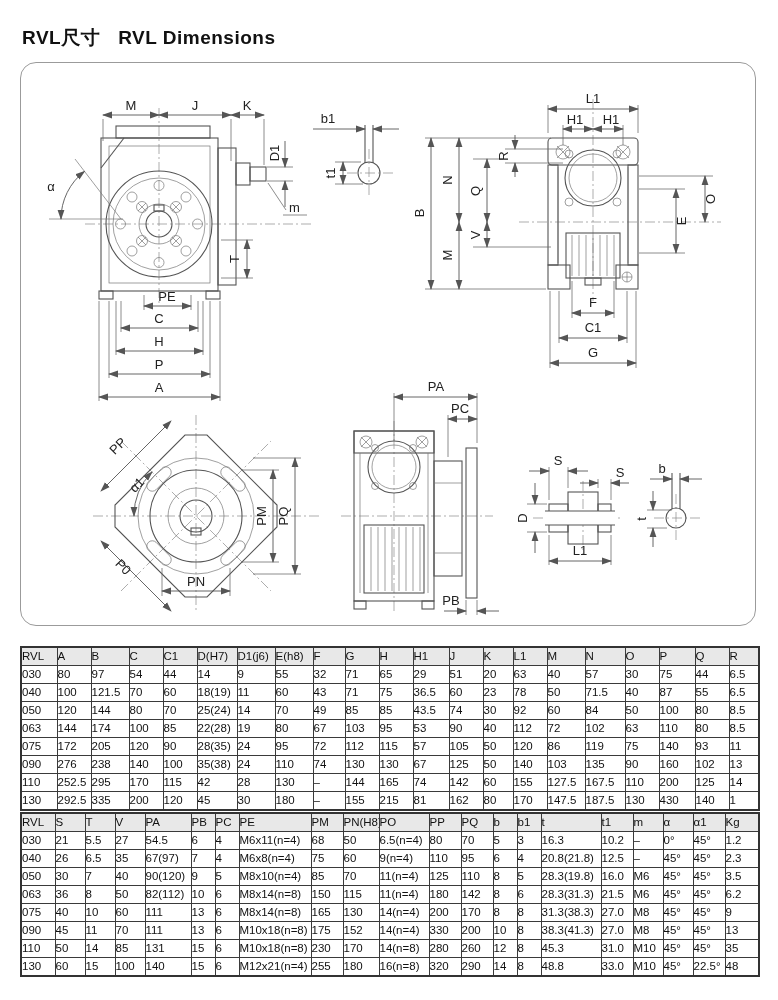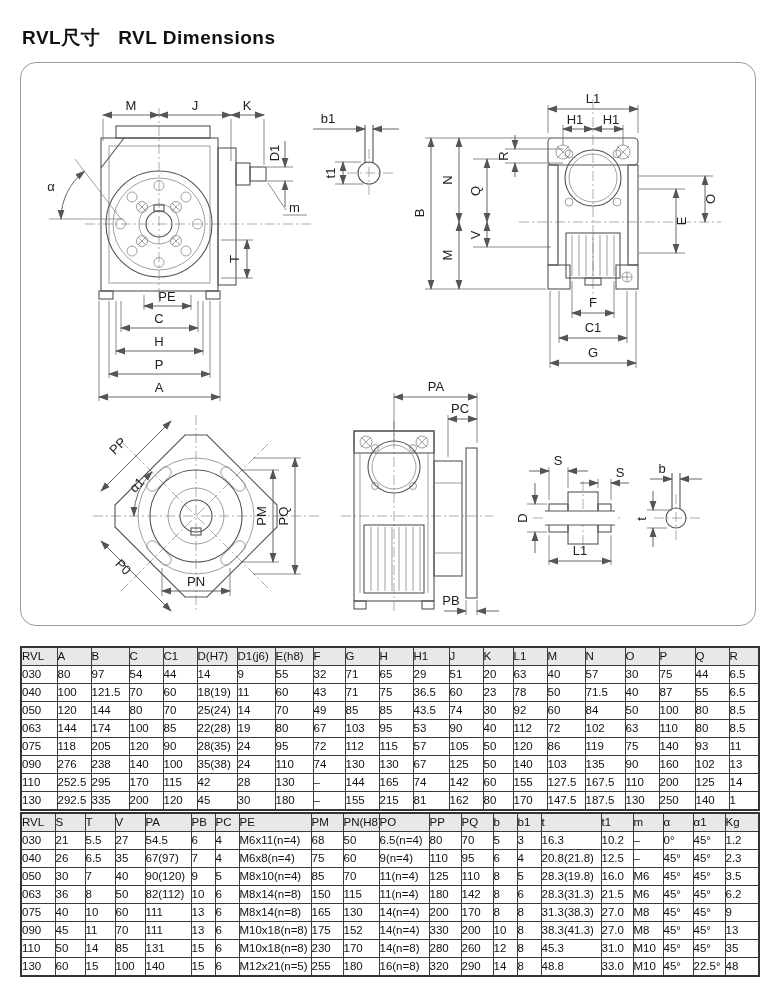--- a/index.html
+++ b/index.html
@@ -498,21 +498,21 @@
         <td>112</td>
         <td>72</td>
         <td>102</td>
         <td>63</td>
         <td>110</td>
         <td>80</td>
         <td>8.5</td>
       </tr>
       <tr>
         <td>075</td>
-        <td>118</td>
+        <td>172</td>
         <td>205</td>
         <td>120</td>
         <td>90</td>
         <td>28(35)</td>
         <td>24</td>
         <td>95</td>
         <td>72</td>
         <td>112</td>
         <td>115</td>
         <td>57</td>
@@ -584,21 +584,21 @@
         <td>–</td>
         <td>155</td>
         <td>215</td>
         <td>81</td>
         <td>162</td>
         <td>80</td>
         <td>170</td>
         <td>147.5</td>
         <td>187.5</td>
         <td>130</td>
-        <td>250</td>
+        <td>430</td>
         <td>140</td>
         <td>1</td>
       </tr>
     </tbody>
   </table>
 
 <table id="t2" class="dims">
   <colgroup>
     <col style="width:34px">
       <col style="width:30px">
@@ -810,21 +810,21 @@
         <td>35</td>
       </tr>
       <tr>
         <td>130</td>
         <td>60</td>
         <td>15</td>
         <td>100</td>
         <td>140</td>
         <td>15</td>
         <td>6</td>
-        <td>M12x21(n=5)</td>
+        <td>M12x21(n=4)</td>
         <td>255</td>
         <td>180</td>
         <td>16(n=8)</td>
         <td>320</td>
         <td>290</td>
         <td>14</td>
         <td>8</td>
         <td>48.8</td>
         <td>33.0</td>
         <td>M10</td>

